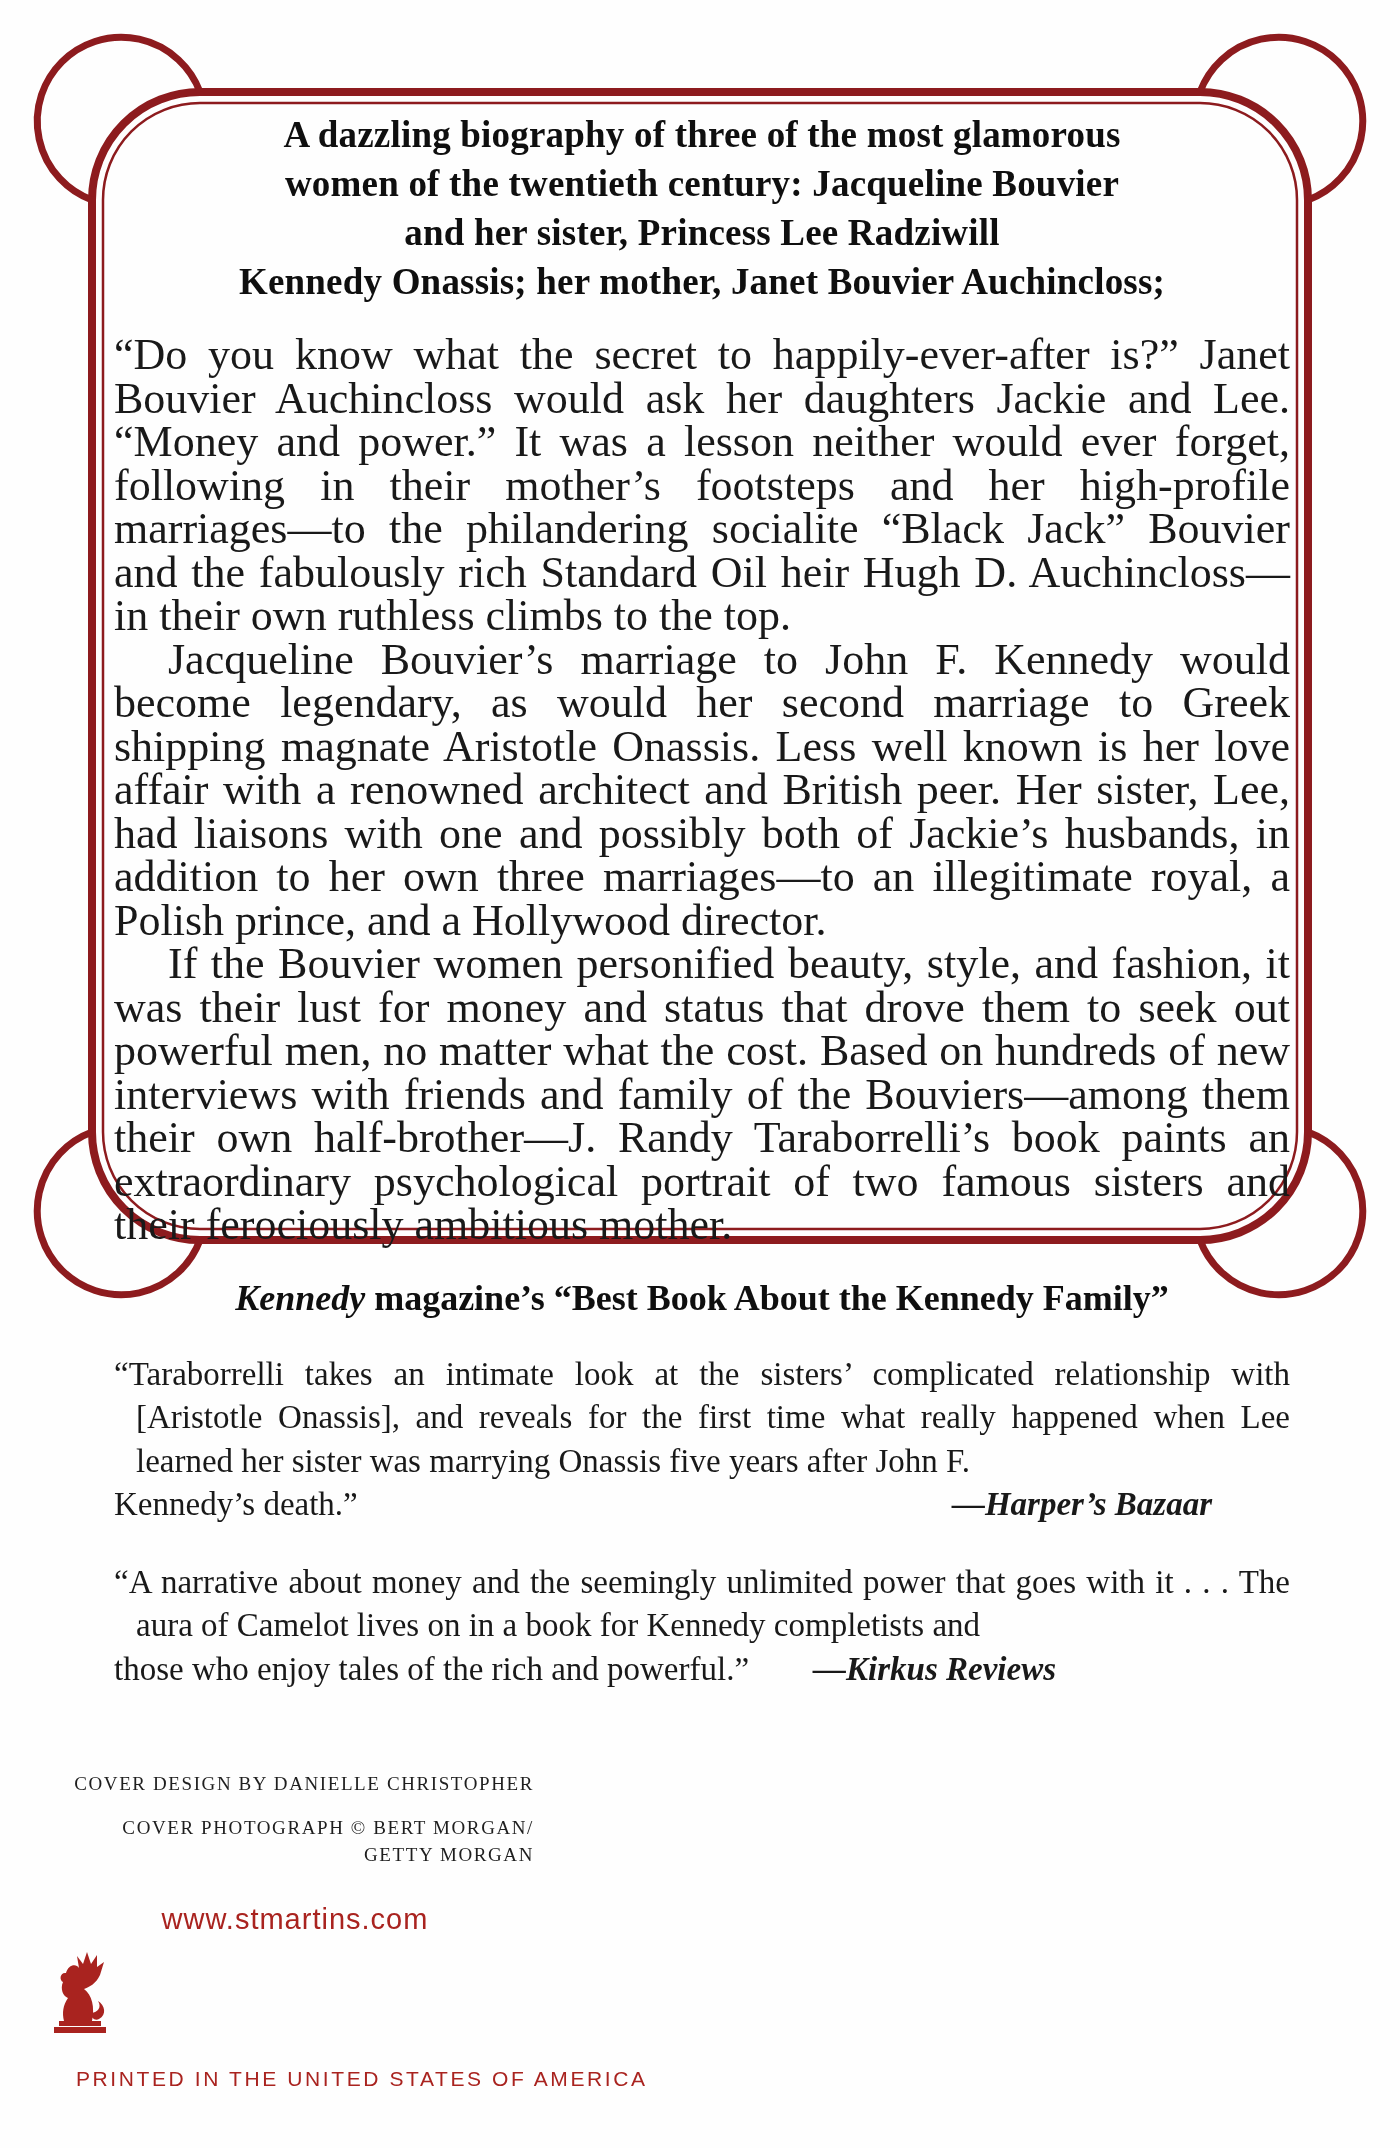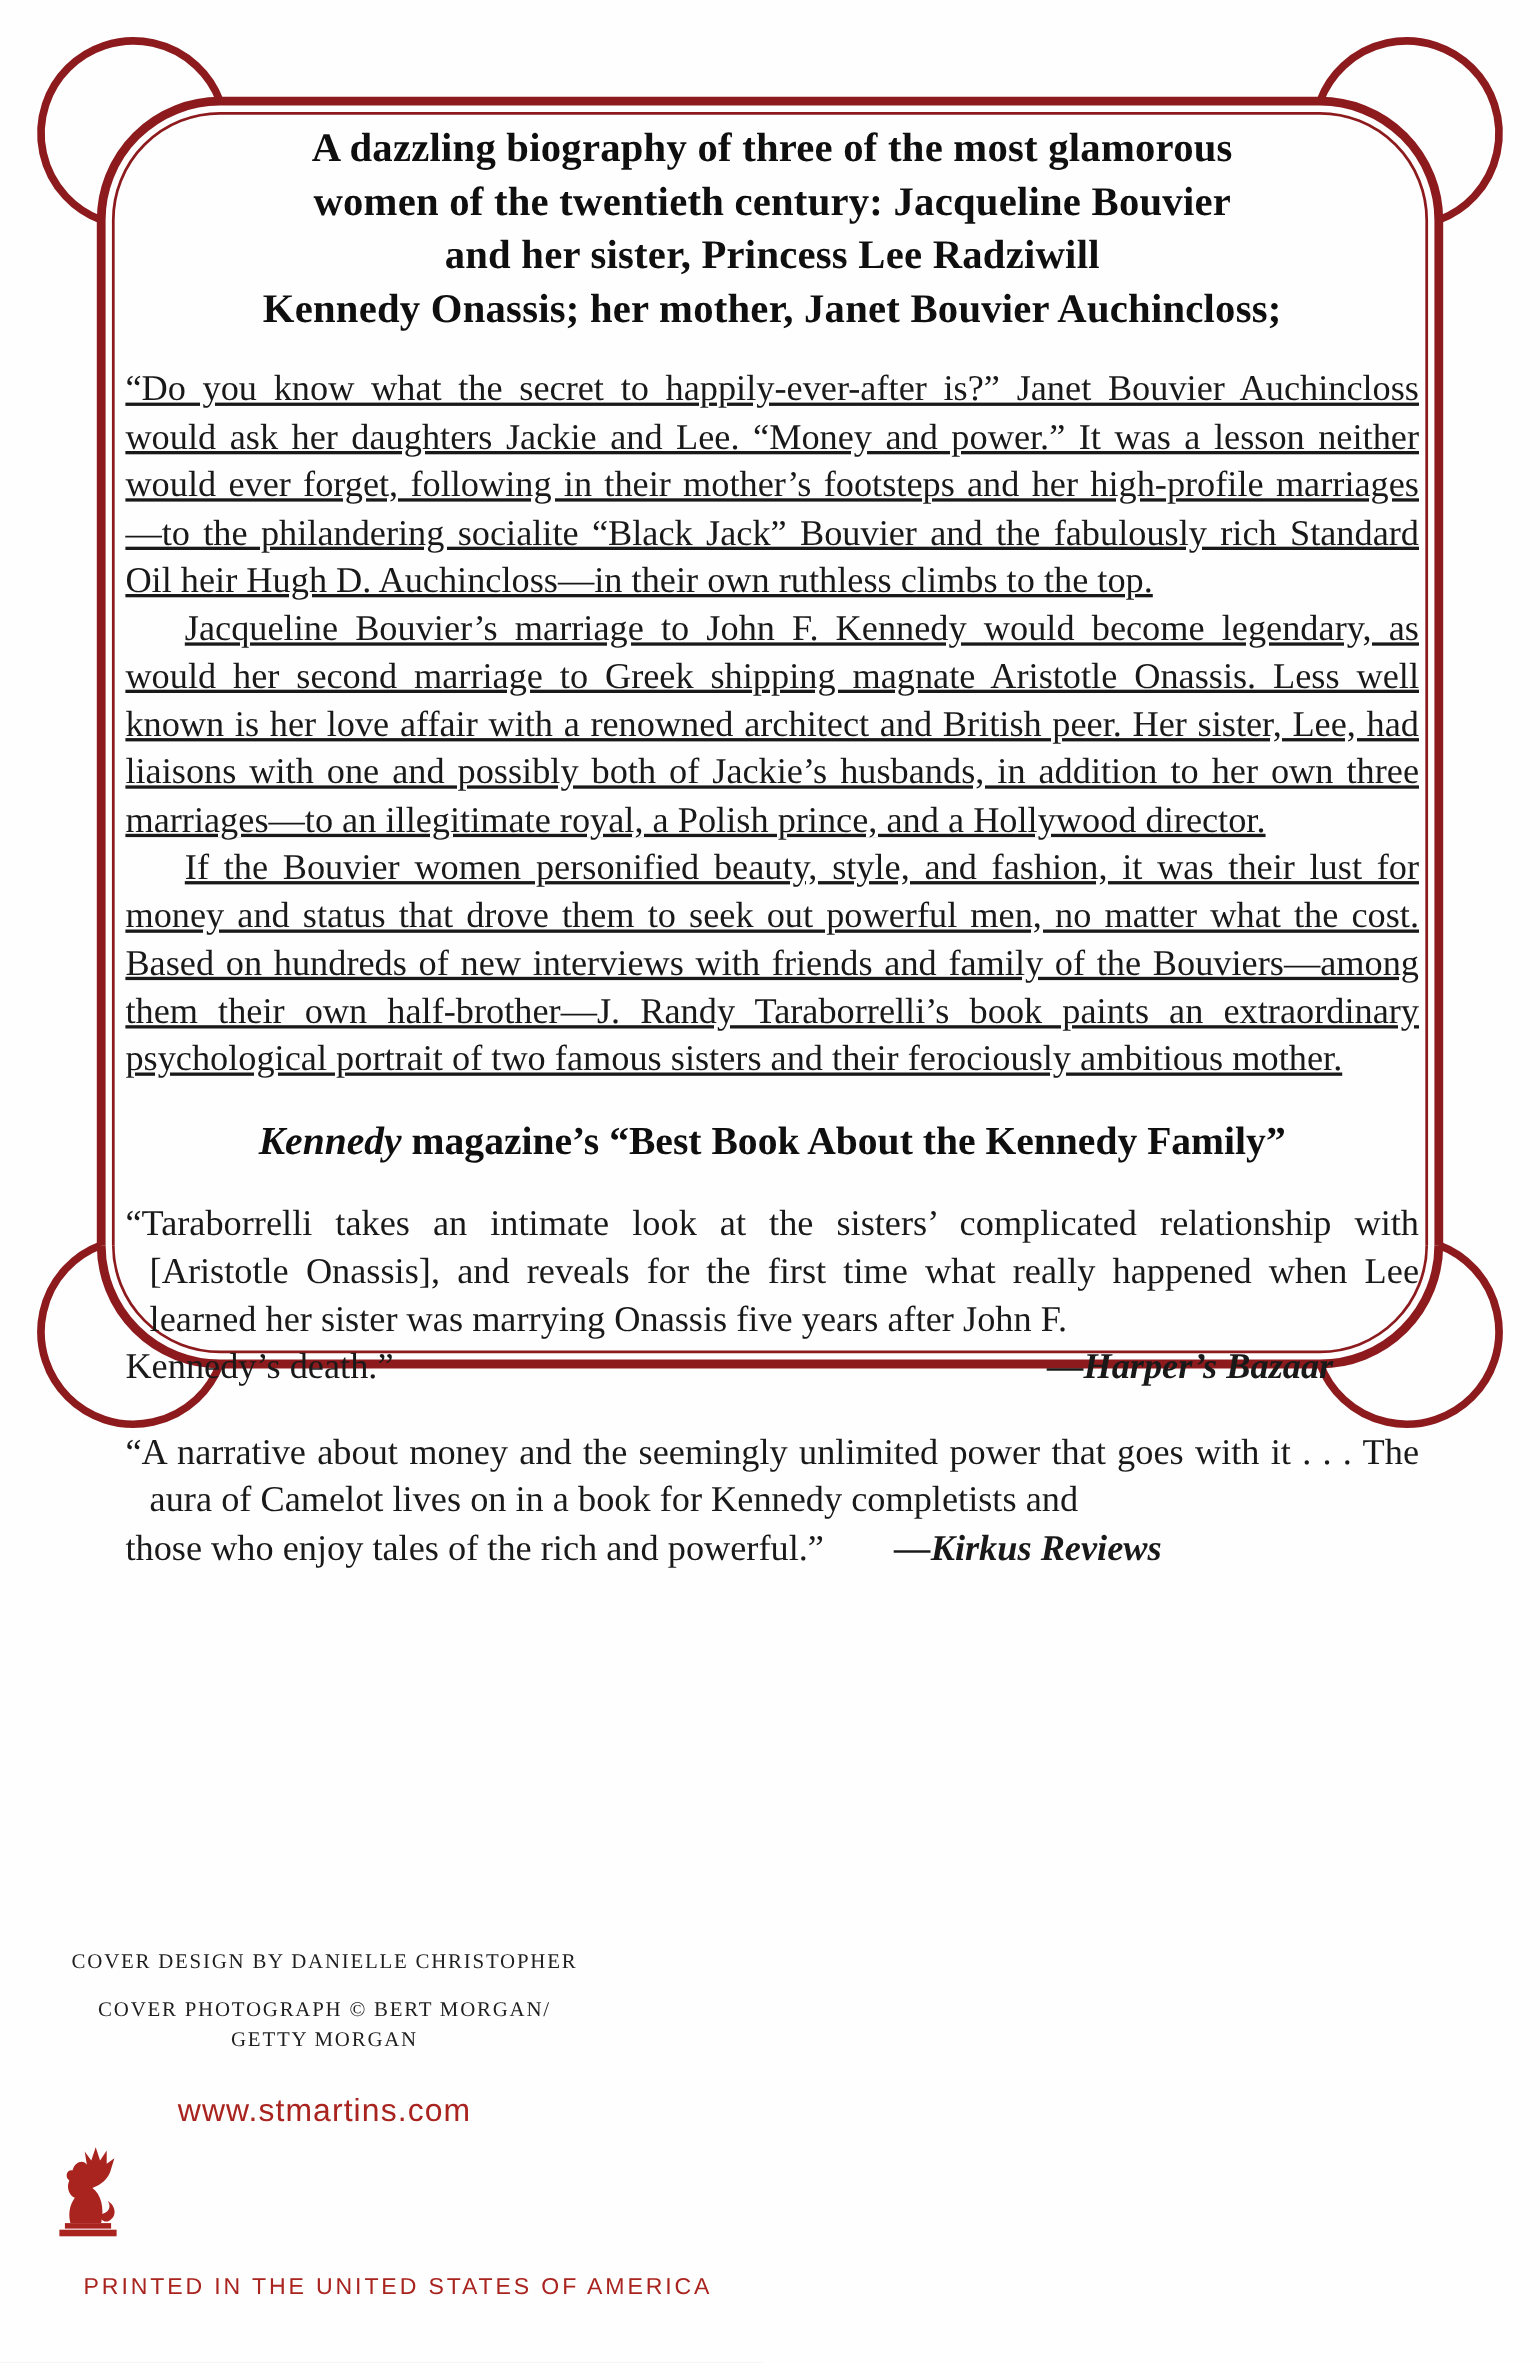--- a/index.html
+++ b/index.html
@@ -10,38 +10,38 @@
   }
   .frame { position:absolute; left:0; top:0; width:1400px; height:2148px; pointer-events:none; }
 
   .content { position:absolute; left:114px; top:0; width:1176px; color:#191919; }
 
   .headline {
     margin-top:110px; text-align:center; font-weight:bold;
     font-size:37px; line-height:49px; color:#0f0f0f; letter-spacing:0.2px;
   }
 
-  .body-copy { margin-top:27px; font-size:33px; line-height:43.5px; text-align:justify;text-decoration:underline; }
+  .body-copy { margin-top:27px; font-size:44px; line-height:43.5px; text-align:justify; }
   .body-copy p { margin:0; }
   .body-copy p + p { text-indent:54px; }
 
   .award { margin-top:30px; text-align:center; font-size:36px; font-weight:bold; color:#0f0f0f; }
   .award .mag { font-style:italic; }
 
   .quote {
     margin-top:34px; font-size:33px; line-height:43.5px; text-align:justify;
     padding-left:22px; text-indent:-22px;
   }
   .qlast { margin-left:-22px; text-indent:0; }
   .qlast.split { display:flex; justify-content:space-between; padding-right:78px; }
   .attr { font-weight:bold; font-style:italic; white-space:nowrap; }
   .quote.kirkus .attr { margin-left:64px; }
 
   .credits {
-    position:absolute; left:56px; top:1770px; width:478px; text-align:center;
+    position:absolute; left:56px; top:1770px; width:478px; text-align:right;
     font-size:19px; letter-spacing:1.6px; color:#1e1e1e; line-height:27px;
   }
   .credits .c1 { margin-bottom:17px; }
 
   .website {
     position:absolute; left:56px; top:1903px; width:478px; text-align:center;
     font-family:"Liberation Sans","DejaVu Sans",sans-serif;
     font-size:29px; letter-spacing:1px; color:#a9231f;
   }
 

